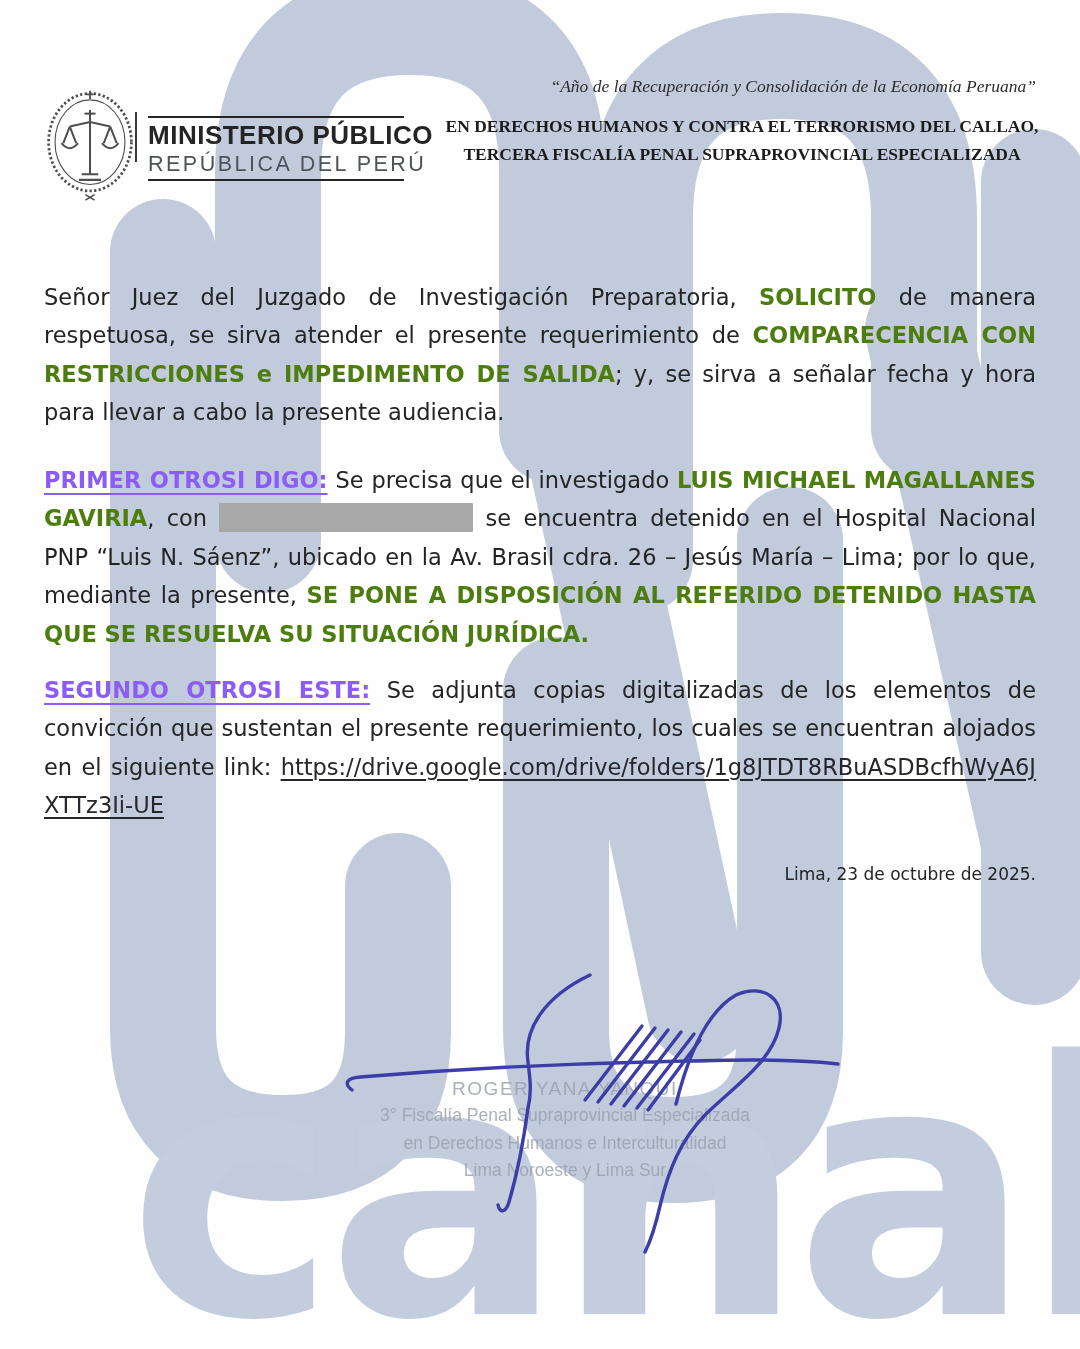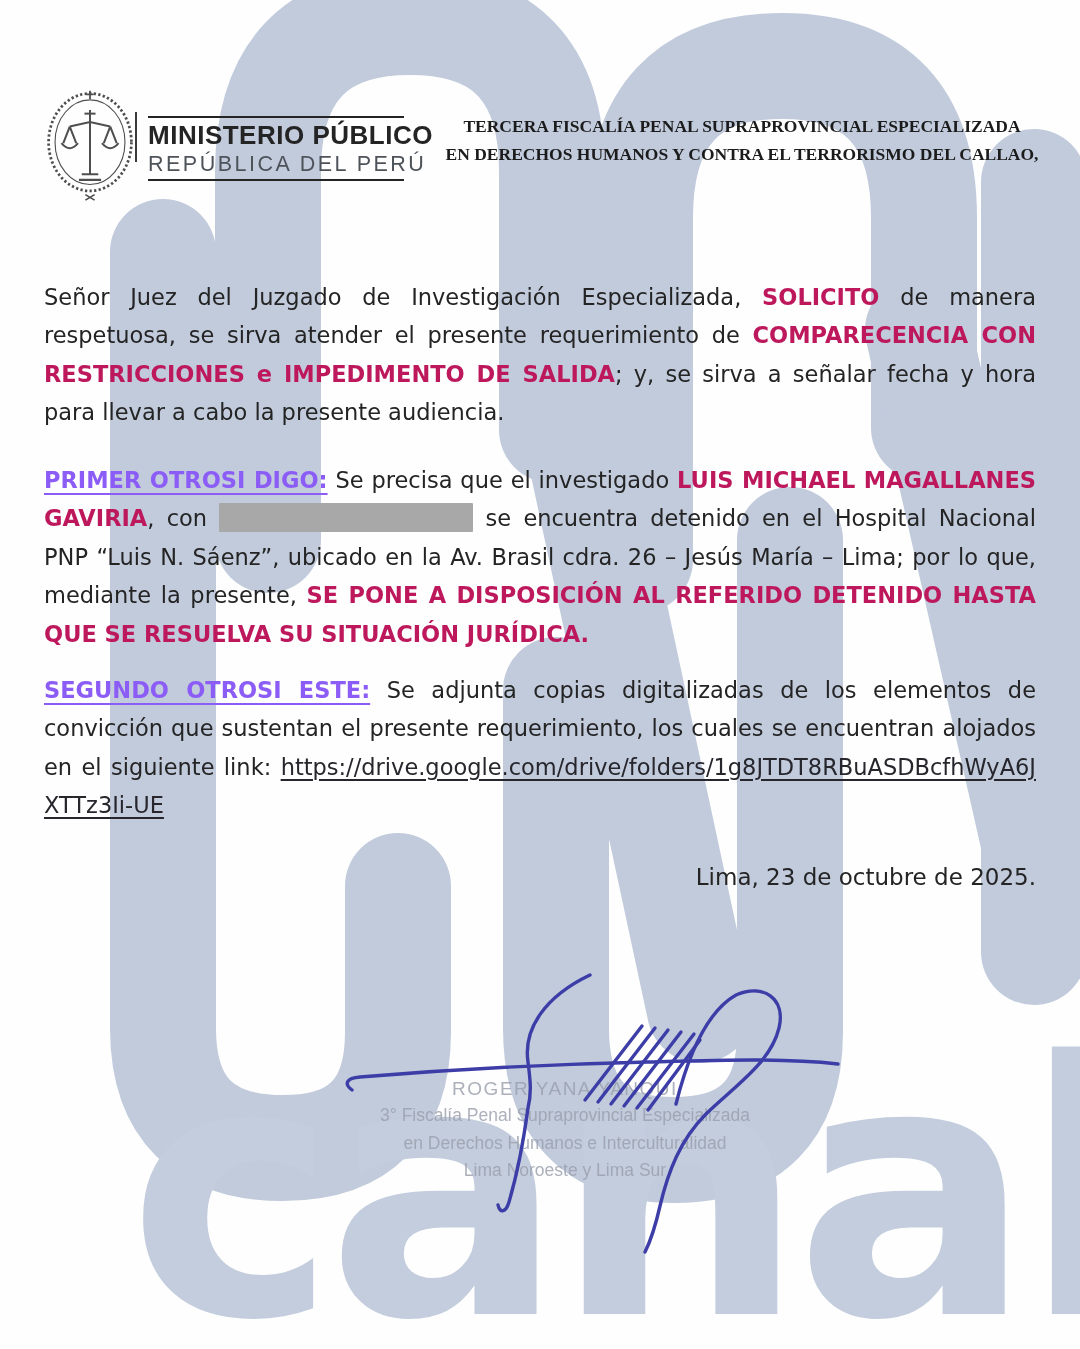--- a/index.html
+++ b/index.html
@@ -45,36 +45,36 @@
     position:absolute;z-index:2;left:44px;top:196px;
     font-weight:bold;font-size:23px;color:#14141c;
   }
   .para{
     position:absolute;z-index:2;left:44px;width:992px;
     text-align:justify;font-size:22.5px;line-height:38.5px;color:#242424;
   }
   .p1{top:255px;}
   .p2{top:438px;}
   .p3{top:648px;}
-  .para b{color:#be185d;margin-top:12px;}
+  .para b{color:#4d7c0f;margin-top:12px;}
   .lead{
     font-weight:bold;color:#8b5cf6;
     text-decoration:underline;text-decoration-thickness:2px;text-underline-offset:5px;
   }
   .redaction{
     display:inline-block;width:254px;height:29px;background:#a8a8a8;
     vertical-align:-6px;border-radius:1px;
   }
   .doc-link{
     color:#26262c;text-decoration:underline;text-decoration-thickness:2px;
     text-underline-offset:4px;word-break:break-all;
   }
   .date-line{
     position:absolute;z-index:2;right:44px;top:864px;
-    font-size:23px;color:#242424;
+    font-size:17px;color:#242424;
   }
   
   .stamp{
     position:absolute;z-index:1;left:265px;top:1076px;width:600px;
     text-align:center;color:rgba(154,159,172,.82);
     font-family:"Liberation Sans",sans-serif;
   }
   .stamp .st-name{font-size:19px;letter-spacing:1.5px;line-height:26px;}
   .stamp .st-line{font-size:17.5px;line-height:27.5px;}
   .sig-svg{position:absolute;inset:0;z-index:3;pointer-events:none;}
@@ -90,20 +90,21 @@
       <path d="M 268,540 L 268,172 Q 268,22 410,22 Q 552,22 552,172 L 552,430"></path>
       <path d="M 556,340 L 700,1010"></path>
       <path d="M 556,690 L 556,1028 Q 556,1150 674,1150 Q 790,1150 790,1032 L 790,540"></path>
       <path d="M 640,560 L 640,218 Q 640,66 782,66 Q 924,66 924,218 L 924,428"></path>
       <path d="M 918,330 L 1038,860"></path>
       <path d="M 1034,182 L 1034,952"></path>
     </g>
   </svg>
   <div class="wm-word">canal</div>
 
+  <div class="quote">“Año de la Recuperación y Consolidación de la Economía Peruana”</div>
 
   <div class="logo">
     <svg class="emblem" width="92" height="116" viewBox="0 0 100 122" xmlns="http://www.w3.org/2000/svg">
       <g stroke="#3c3c3c" fill="none" opacity="0.9">
         <ellipse cx="50" cy="59" rx="45" ry="53" stroke-width="3" stroke-dasharray="2.5,2.5"></ellipse>
         <ellipse cx="50" cy="59" rx="38" ry="46" stroke-width="1.2"></ellipse>
         <path d="M50,3 V12 M46,7 H54" stroke-width="2"></path>
         <g stroke-width="2.2">
           <path d="M50,24 V94"></path>
           <path d="M44,28 H56"></path>
@@ -120,27 +121,27 @@
     <div class="logo-divider"></div>
     <div class="ministry">
       <div class="rule"></div>
       <div class="ministry-title">MINISTERIO PÚBLICO</div>
       <div class="ministry-sub">REPÚBLICA DEL PERÚ</div>
       <div class="rule"></div>
     </div>
   </div>
 
   <div class="fiscalia">
+    <div>EN DERECHOS HUMANOS Y CONTRA EL TERRORISMO DEL CALLAO,</div>
     <div>TERCERA FISCALÍA PENAL SUPRAPROVINCIAL ESPECIALIZADA</div>
-    <div>EN DERECHOS HUMANOS Y CONTRA EL TERRORISMO DEL CALLAO,</div>
   </div>
 
 
   <p class="para p1">
-    <span>Señor Juez del Juzgado de Investigación Especializada, </span><b>SOLICITO</b><span> de manera respetuosa, se sirva atender el presente requerimiento de </span><b>COMPARECENCIA CON RESTRICCIONES e IMPEDIMENTO DE SALIDA</b><span>; y, se sirva a señalar fecha y hora para llevar a cabo la presente audiencia.</span>
+    <span>Señor Juez del Juzgado de Investigación Preparatoria, </span><b>SOLICITO</b><span> de manera respetuosa, se sirva atender el presente requerimiento de </span><b>COMPARECENCIA CON RESTRICCIONES e IMPEDIMENTO DE SALIDA</b><span>; y, se sirva a señalar fecha y hora para llevar a cabo la presente audiencia.</span>
   </p>
 
   <p class="para p2">
     <span class="lead">PRIMER OTROSI DIGO:</span><span> Se precisa que el investigado </span><b>LUIS MICHAEL MAGALLANES GAVIRIA</b><span>, con </span><span class="redaction"></span><span> se encuentra detenido en el Hospital Nacional PNP “Luis N. Sáenz”, ubicado en la Av. Brasil cdra. 26 – Jesús María – Lima; por lo que, mediante la presente, </span><b>SE PONE A DISPOSICIÓN AL REFERIDO DETENIDO HASTA QUE SE RESUELVA SU SITUACIÓN JURÍDICA.</b>
   </p>
 
   <p class="para p3">
     <span class="lead">SEGUNDO OTROSI ESTE:</span><span> Se adjunta copias digitalizadas de los elementos de convicción que sustentan el presente requerimiento, los cuales se encuentran alojados en el siguiente link: </span><a class="doc-link">https://drive.google.com/drive/folders/1g8JTDT8RBuASDBcfhWyA6JXTTz3Ii-UE</a>
   </p>
 

